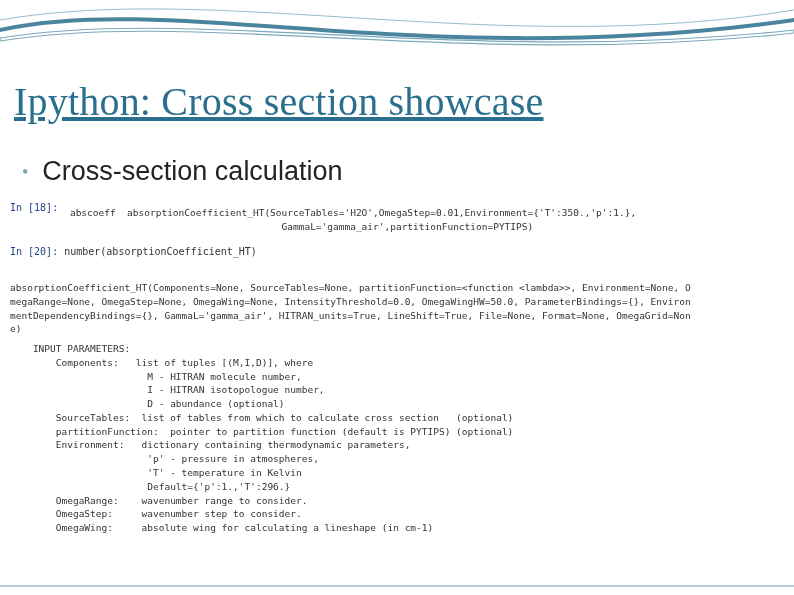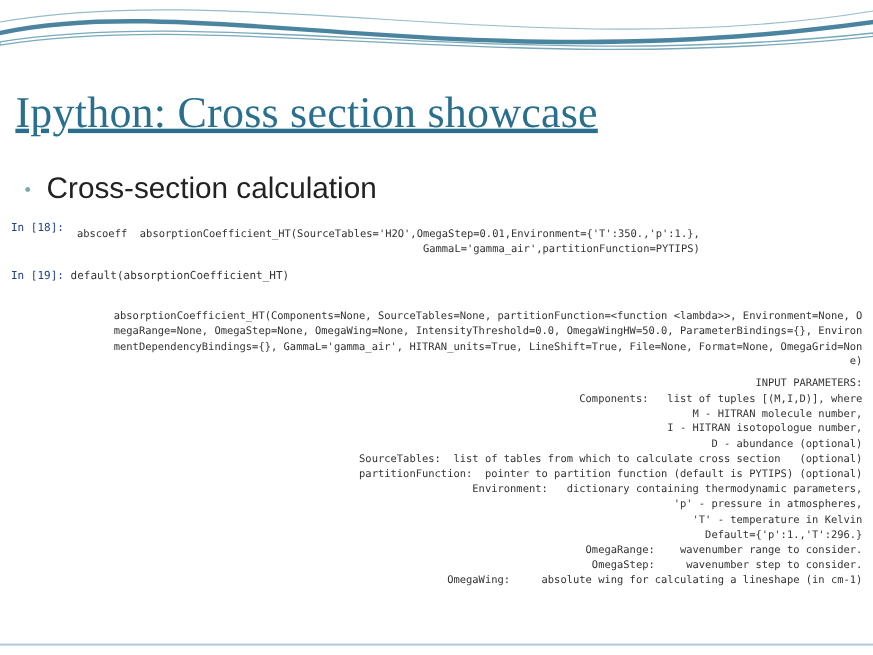--- a/index.html
+++ b/index.html
@@ -7,21 +7,21 @@
   .slide { position: relative; width: 794px; height: 595px; background: #fff; }
   .swoosh { position: absolute; top: 0; left: 0; width: 794px; height: 70px; pointer-events: none; }
   .title { position: absolute; top: 78px; left: 14px; font-size: 40px; font-weight: 400; color: #2a6f8e; text-decoration: underline; text-decoration-color: #2a6f8e; letter-spacing: 0.2px; }
   .subtitle-row { position: absolute; top: 156px; left: 22px; display: flex; align-items: center; gap: 14px; }
   .bullet { color: #7aa7b0; font-size: 18px; line-height: 1; }
   .subtitle { font-size: 27px; color: #222; font-family: Liberation Sans, sans-serif; }
   .code-area { position: absolute; top: 200px; left: 10px; right: 10px; font-family: Menlo, Consolas, 'DejaVu Sans Mono', monospace; font-size: 10px; line-height: 1.55; color: #333; }
   .cell { margin-bottom: 10px; }
   .prompt { color: #25418f; display: inline; }
   .inline-code { color: #333; }
-  .block { white-space: pre; color: #333; margin-top: 6px; font-size: 9.5px; line-height: 1.45; text-align: right; }
+  .block { white-space: pre; color: #333; margin-top: 6px; font-size: 9.5px; line-height: 1.45; }
   .bottom-rule { position: absolute; left: 0; right: 0; bottom: 8px; height: 2px; background: #2a6f8e; opacity: 0.35; }
 </style>
 </head>
 <body>
 <div class="slide">
 
   <svg class="swoosh" viewBox="0 0 794 70" preserveAspectRatio="none">
     <path d="M0,28 C180,-10 420,70 794,18 L794,22 C420,74 180,-6 0,32 Z" fill="#2a6f8e" opacity="0.85"></path>
     <path d="M0,38 C200,6 460,66 794,30 L794,33 C460,69 200,9 0,41 Z" fill="none" stroke="#6aa0b2" stroke-width="1.2" opacity="0.9"></path>
     <path d="M0,20 C220,-18 500,58 794,10" fill="none" stroke="#6aa0b2" stroke-width="1" opacity="0.7"></path>
@@ -35,22 +35,22 @@
   </div>
 
   <div class="code-area">
     <div class="cell">
       <span class="prompt">In [18]:</span>
       <span class="inline-code block" style="display:inline-block; vertical-align:top; white-space:pre;"> abscoeff  absorptionCoefficient_HT(SourceTables='H2O',OmegaStep=0.01,Environment={'T':350.,'p':1.},
                                       GammaL='gamma_air',partitionFunction=PYTIPS)</span>
     </div>
 
     <div class="cell">
-      <span class="prompt">In [19]:</span>
-      <span class="inline-code"> default(absorptionCoefficient_HT)</span>
+      <span class="prompt">In [20]:</span>
+      <span class="inline-code"> number(absorptionCoefficient_HT)</span>
     </div>
 
     <div style="height:6px"></div>
     <div class="block">absorptionCoefficient_HT(Components=None, SourceTables=None, partitionFunction=&lt;function &lt;lambda&gt;&gt;, Environment=None, O
 megaRange=None, OmegaStep=None, OmegaWing=None, IntensityThreshold=0.0, OmegaWingHW=50.0, ParameterBindings={}, Environ
 mentDependencyBindings={}, GammaL='gamma_air', HITRAN_units=True, LineShift=True, File=None, Format=None, OmegaGrid=Non
 e)</div>
     <div class="block">    INPUT PARAMETERS:
         Components:   list of tuples [(M,I,D)], where
                         M - HITRAN molecule number,

